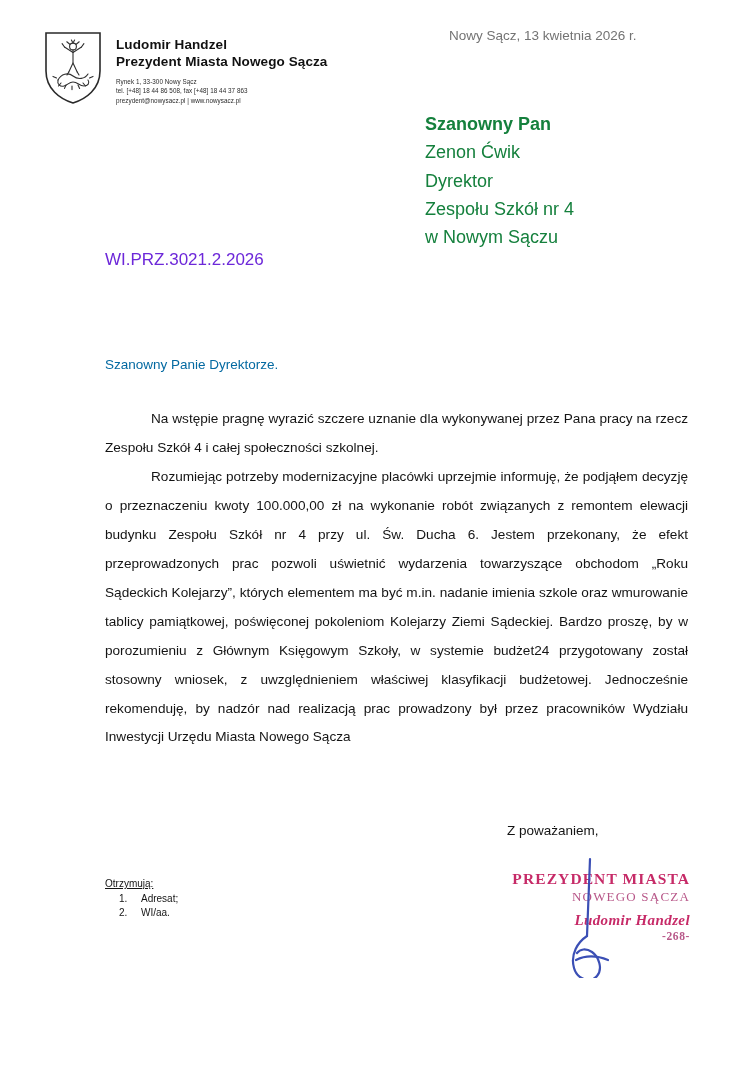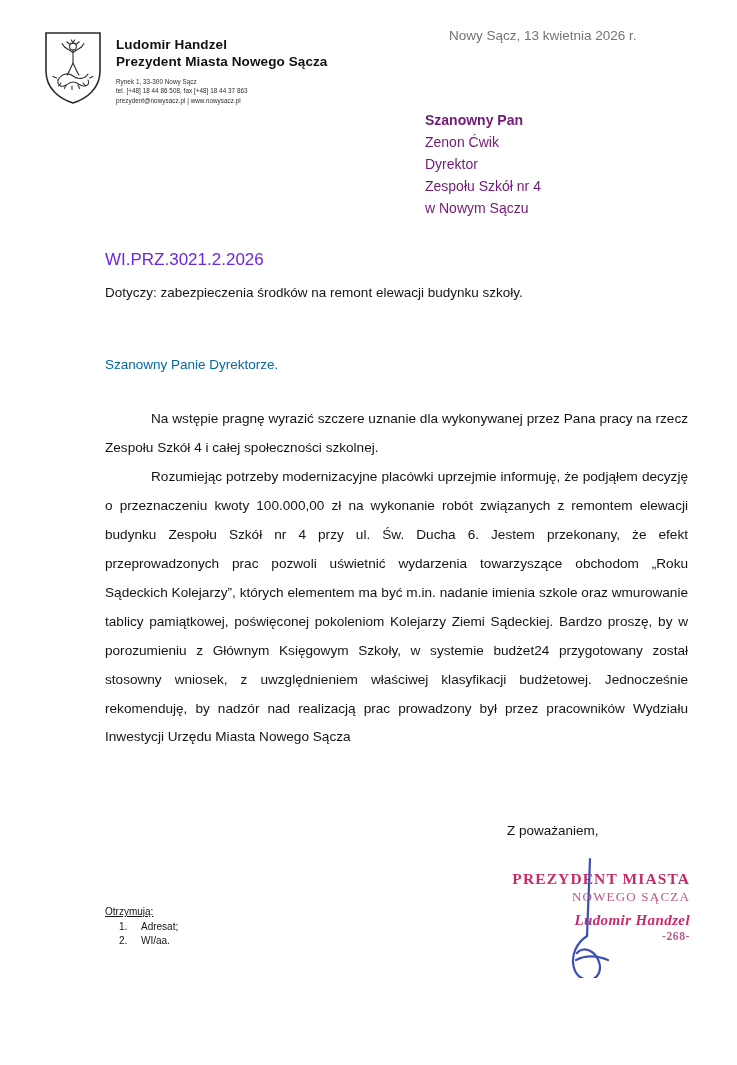--- a/index.html
+++ b/index.html
@@ -67,23 +67,23 @@
     font-size: 13.5px;
     color: #737373;
     white-space: nowrap;
   }
 
   
   .addressee {
     position: absolute;
     left: 425px;
     top: 110px;
-    font-size: 14px;
+    font-size: 18px;
     line-height: 1.57;
-    color: #701a75;
+    color: #15803d;
   }
   .addressee .salut {
     font-weight: bold;
   }
 
   
   .refno {
     position: absolute;
     left: 105px;
     top: 250px;
@@ -181,21 +181,21 @@
     top: 856px;
     width: 90px;
     height: 135px;
     pointer-events: none;
   }
 
   
   .recipients {
     position: absolute;
     left: 105px;
-    top: 905px;
+    top: 877px;
     font-size: 10px;
     color: #141414;
     line-height: 1.42;
   }
   .recipients .rec-head {
     text-decoration: underline;
     font-weight: normal;
   }
   .recipients ol {
     margin: 1px 0 0 0;
@@ -257,21 +257,20 @@
   <div class="addressee">
     <div class="salut">Szanowny Pan</div>
     <div>Zenon Ćwik</div>
     <div>Dyrektor</div>
     <div>Zespołu Szkół nr 4</div>
     <div>w Nowym Sączu</div>
   </div>
 
   <div class="refno">WI.PRZ.3021.2.2026</div>
 
-  <div class="subject">Dotyczy: zabezpieczenia środków na remont elewacji budynku szkoły.</div>
 
   <div class="greeting">Szanowny Panie Dyrektorze.</div>
 
   <div class="body-block">
     <p>Na wstępie pragnę wyrazić szczere uznanie dla wykonywanej przez Pana pracy na rzecz Zespołu Szkół 4 i całej społeczności szkolnej.</p>
     <p>Rozumiejąc potrzeby modernizacyjne placówki uprzejmie informuję, że podjąłem decyzję o przeznaczeniu kwoty 100.000,00 zł na wykonanie robót związanych z remontem elewacji budynku Zespołu Szkół nr 4 przy ul. Św. Ducha 6. Jestem przekonany, że efekt przeprowadzonych prac pozwoli uświetnić wydarzenia towarzyszące obchodom „Roku Sądeckich Kolejarzy”, których elementem ma być m.in. nadanie imienia szkole oraz wmurowanie tablicy pamiątkowej, poświęconej pokoleniom Kolejarzy Ziemi Sądeckiej. Bardzo proszę, by w porozumieniu z Głównym Księgowym Szkoły, w systemie budżet24 przygotowany został stosowny wniosek, z uwzględnieniem właściwej klasyfikacji budżetowej. Jednocześnie rekomenduję, by nadzór nad realizacją prac prowadzony był przez pracowników Wydziału Inwestycji Urzędu Miasta Nowego Sącza</p>
   </div>
 
   <div class="closing">Z poważaniem,</div>
 

